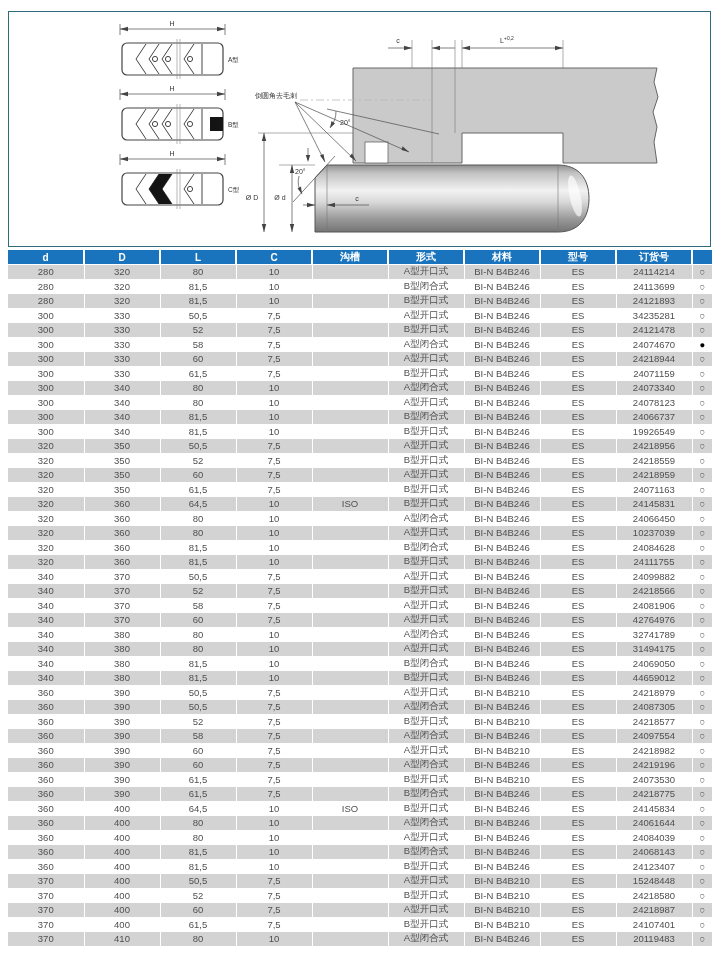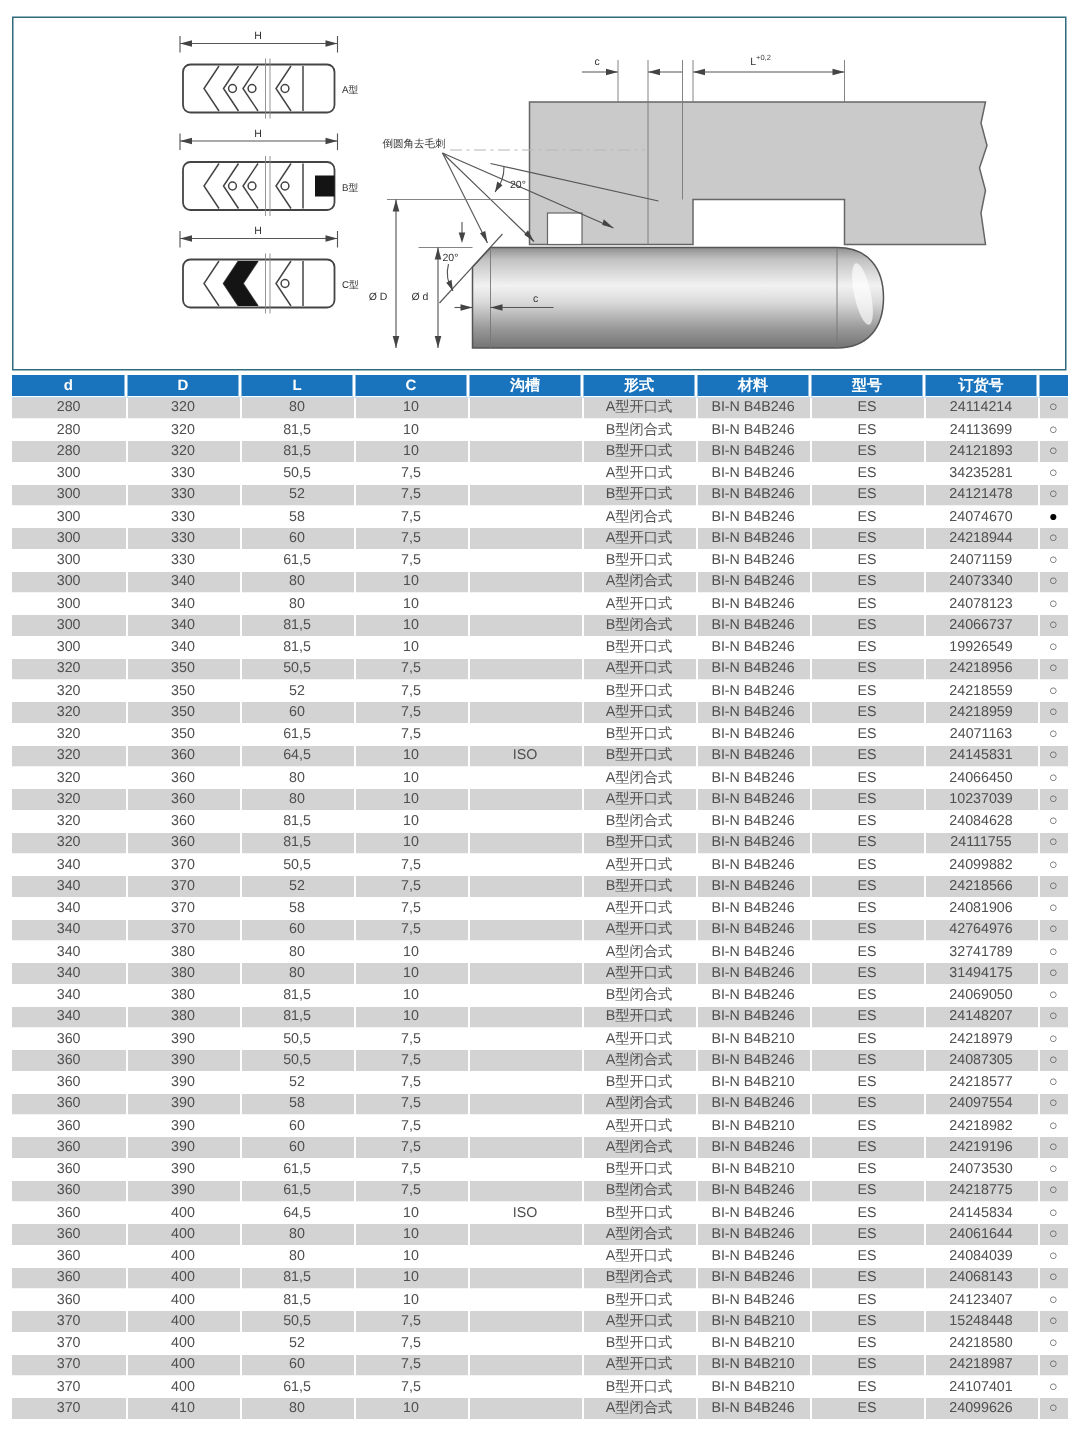--- a/index.html
+++ b/index.html
@@ -556,21 +556,21 @@
           </tr>
           <tr class="odd">
             <td>340</td>
             <td>380</td>
             <td>81,5</td>
             <td>10</td>
             <td></td>
             <td>B型开口式</td>
             <td>BI-N B4B246</td>
             <td>ES</td>
-            <td>24148207</td>
+            <td>44659012</td>
             <td class="status">○</td>
           </tr>
           <tr class="even">
             <td>360</td>
             <td>390</td>
             <td>50,5</td>
             <td>7,5</td>
             <td></td>
             <td>A型开口式</td>
             <td>BI-N B4B210</td>
@@ -772,20 +772,20 @@
           </tr>
           <tr class="odd">
             <td>370</td>
             <td>410</td>
             <td>80</td>
             <td>10</td>
             <td></td>
             <td>A型闭合式</td>
             <td>BI-N B4B246</td>
             <td>ES</td>
-            <td>24099626</td>
+            <td>20119483</td>
             <td class="status">○</td>
           </tr>
         </tbody>
     </table>
   </div>
 
 </div>
 
 </body></html>

